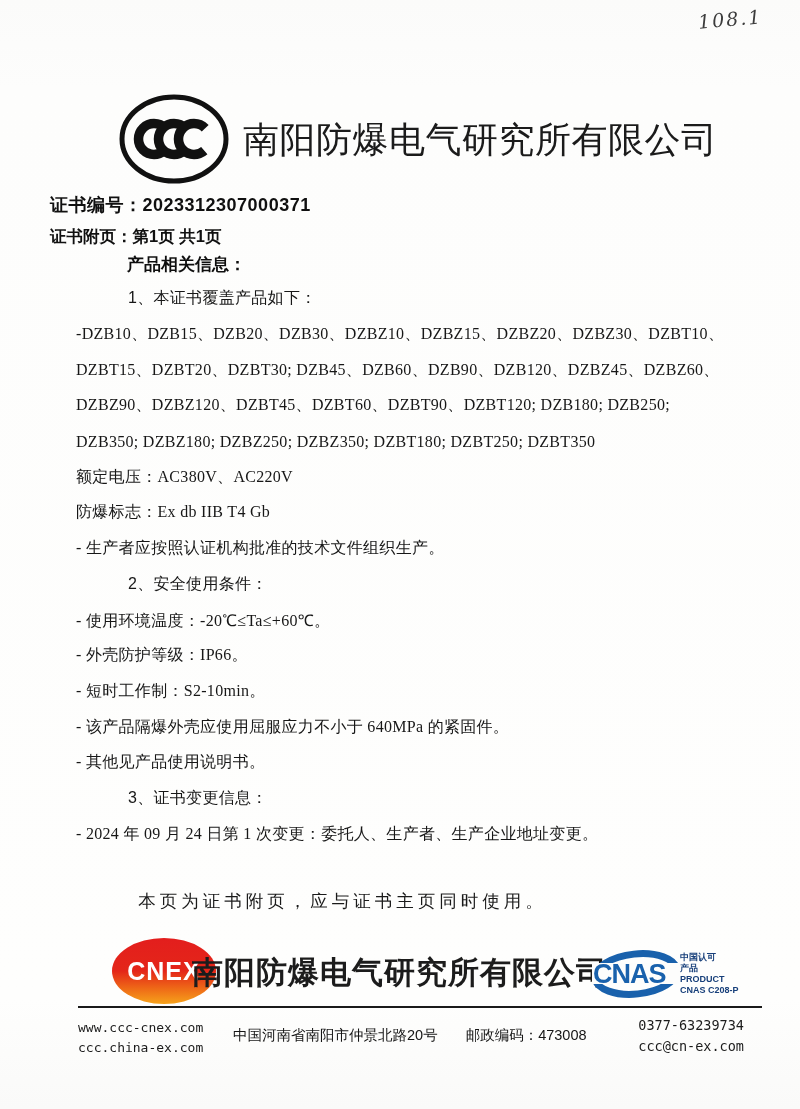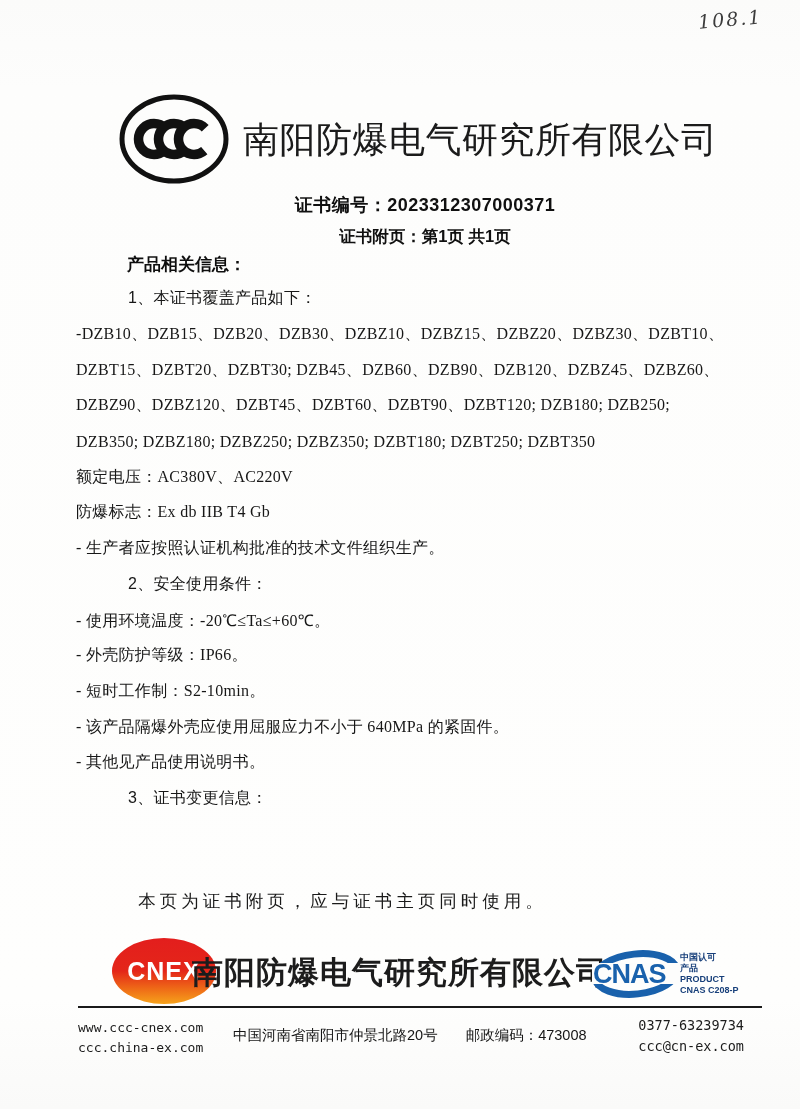--- a/index.html
+++ b/index.html
@@ -22,21 +22,21 @@
     font-style:italic;font-size:19px;color:#3c3c3c;
     transform:rotate(-5deg);letter-spacing:2px;
   }
   
   .ccc-logo{position:absolute;left:118px;top:93px;}
   .doc-title{
     position:absolute;left:243px;top:116px;
     font-size:36px;font-weight:500;letter-spacing:0.5px;color:#1b1b1b;
   }
   .cert-line{
-    position:absolute;left:50px;width:750px;text-align:center;
+    position:absolute;left:50px;width:750px;text-align:left;
     font-weight:bold;color:#101010;
   }
   .cert-line.no{top:193px;font-size:18px;letter-spacing:0.5px;}
   .cert-line.attach{top:226px;font-size:16.5px;}
   
   .section-heading{
     position:absolute;left:127px;top:253px;
     font-size:17px;font-weight:bold;color:#0e0e0e;
   }
   .body-lines{position:absolute;left:0;top:281px;width:800px;}
@@ -116,20 +116,21 @@
     <div class="bline ind2">额定电压：AC380V、AC220V</div>
     <div class="bline ind2">防爆标志：Ex db IIB T4 Gb</div>
     <div class="bline ind2">- 生产者应按照认证机构批准的技术文件组织生产。</div>
     <div class="bline ind1">2、安全使用条件：</div>
     <div class="bline ind2">- 使用环境温度：-20℃≤Ta≤+60℃。</div>
     <div class="bline ind2">- 外壳防护等级：IP66。</div>
     <div class="bline ind2">- 短时工作制：S2-10min。</div>
     <div class="bline ind2">- 该产品隔爆外壳应使用屈服应力不小于 640MPa 的紧固件。</div>
     <div class="bline ind2">- 其他见产品使用说明书。</div>
     <div class="bline ind1">3、证书变更信息：</div>
+    <div class="bline ind2">- 2024 年 09 月 24 日第 1 次变更：委托人、生产者、生产企业地址变更。</div>
   </div>
 
   <div class="page-note">本页为证书附页，应与证书主页同时使用。</div>
 
   <div class="cnex-logo">
     <svg width="108" height="70" viewBox="0 0 108 70">
       <defs>
         <linearGradient id="cnexg" x1="0" y1="0" x2="0" y2="1">
           <stop offset="0%" stop-color="#e31e1d"></stop>
           <stop offset="50%" stop-color="#e42619"></stop>

